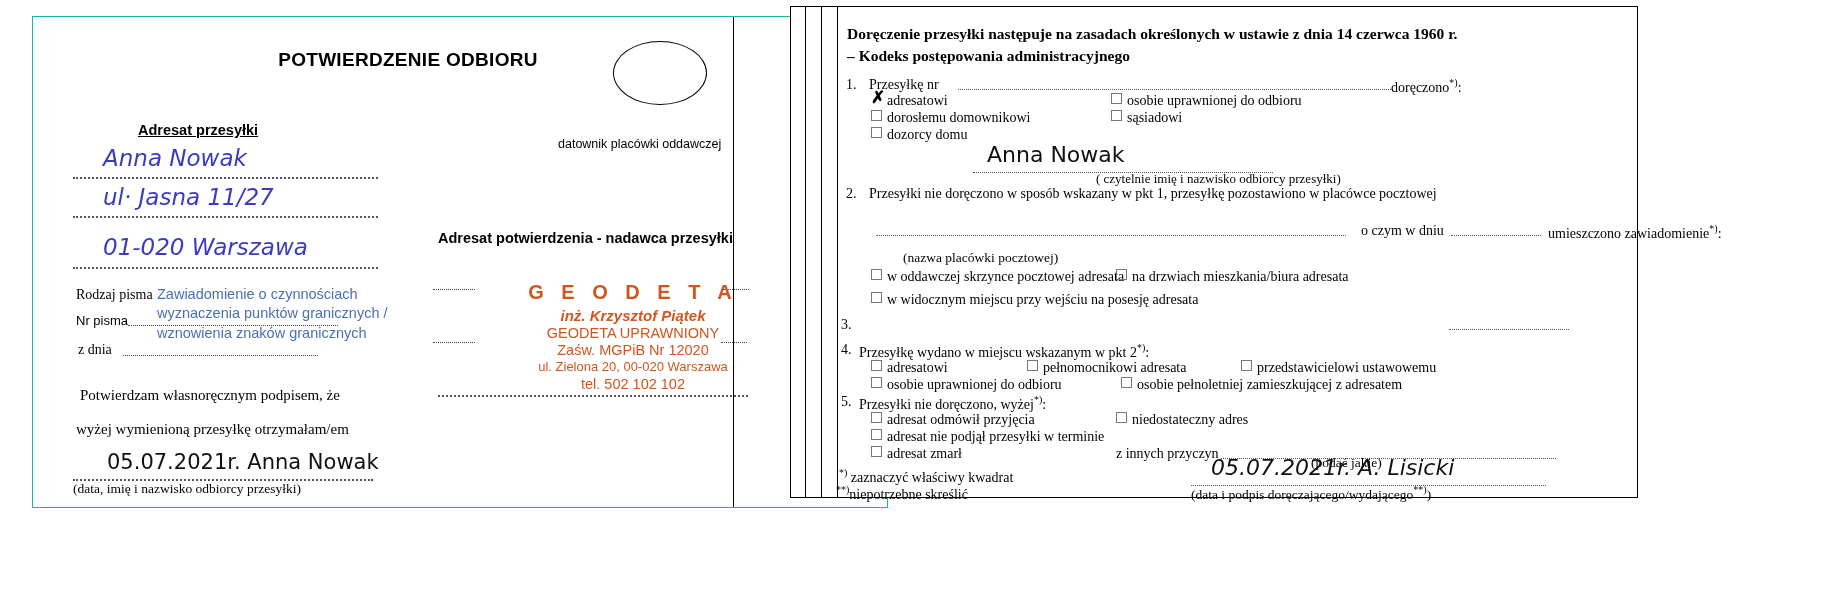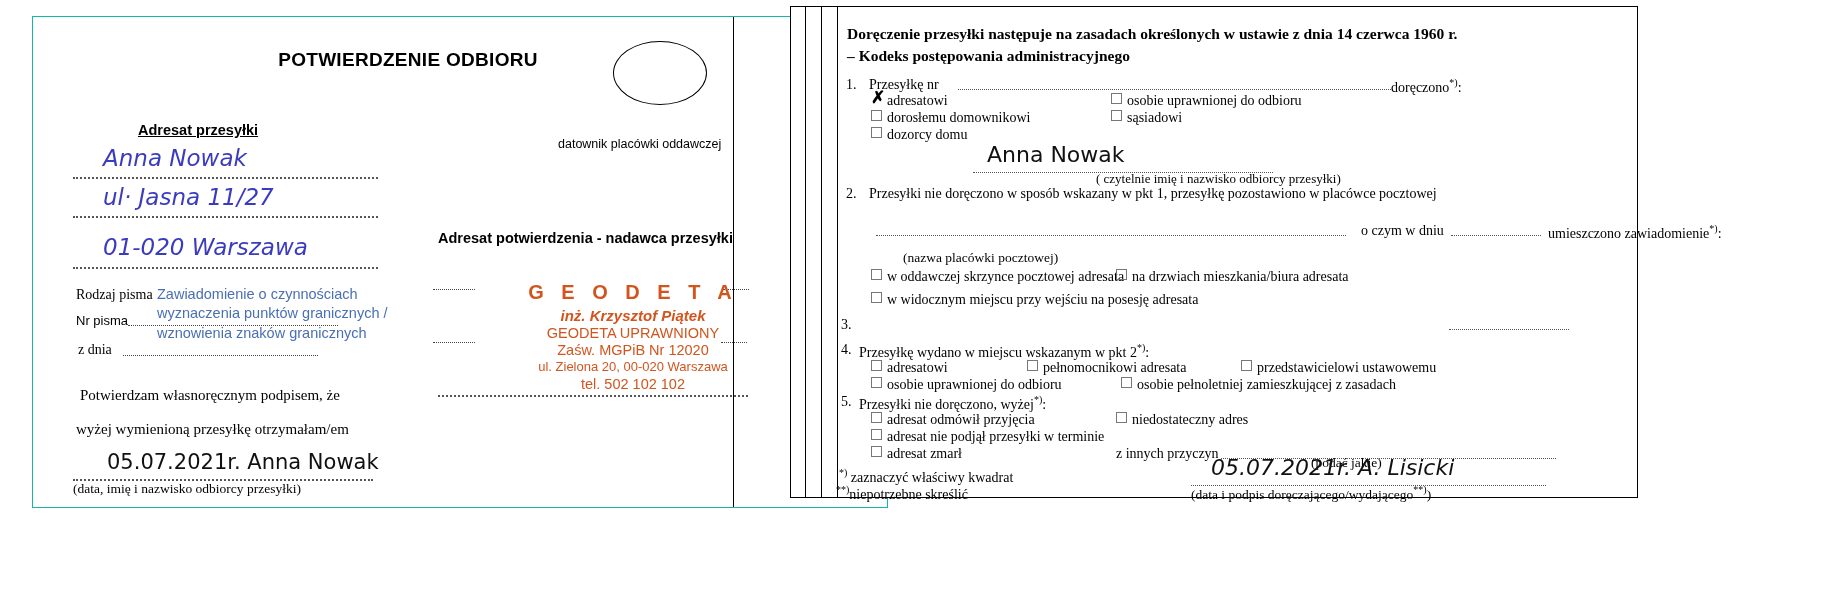--- a/index.html
+++ b/index.html
@@ -151,21 +151,21 @@
 
   <div class="r-num" style="left:50px;top:310px;">3.</div>
   <div class="dotline" style="left:658px;top:322px;width:120px;"></div>
 
   <div class="r-num" style="left:50px;top:335px;">4.</div>
   <div class="r-txt" style="left:68px;top:335px;"><span>Przesyłkę wydano w miejscu wskazanym w pkt 2</span><span class="sup">*)</span>:</div>
   <div class="r-txt" style="left:80px;top:353px;"><span class="chk"></span><span>adresatowi</span></div>
   <div class="r-txt" style="left:236px;top:353px;"><span class="chk"></span><span>pełnomocnikowi adresata</span></div>
   <div class="r-txt" style="left:450px;top:353px;"><span class="chk"></span><span>przedstawicielowi ustawowemu</span></div>
   <div class="r-txt" style="left:80px;top:370px;"><span class="chk"></span><span>osobie uprawnionej do odbioru</span></div>
-  <div class="r-txt" style="left:330px;top:370px;"><span class="chk"></span><span>osobie pełnoletniej zamieszkującej z zasadach</span></div>
+  <div class="r-txt" style="left:330px;top:370px;"><span class="chk"></span><span>osobie pełnoletniej zamieszkującej z adresatem</span></div>
 
   <div class="r-num" style="left:50px;top:387px;">5.</div>
   <div class="r-txt" style="left:68px;top:387px;"><span>Przesyłki nie doręczono, wyżej</span><span class="sup">*)</span>:</div>
   <div class="r-txt" style="left:80px;top:405px;"><span class="chk"></span><span>adresat odmówił przyjęcia</span></div>
   <div class="r-txt" style="left:325px;top:405px;"><span class="chk"></span><span>niedostateczny adres</span></div>
   <div class="r-txt" style="left:80px;top:422px;"><span class="chk"></span><span>adresat nie podjął przesyłki w terminie</span></div>
   <div class="r-txt" style="left:80px;top:439px;"><span class="chk"></span><span>adresat zmarł</span></div>
   <div class="r-txt" style="left:325px;top:439px;">z innych przyczyn</div>
   <div class="dotline" style="left:430px;top:451px;width:335px;"></div>
   <div class="r-txt" style="left:520px;top:448px;font-size:13.5px;">(podać jakie)</div>

